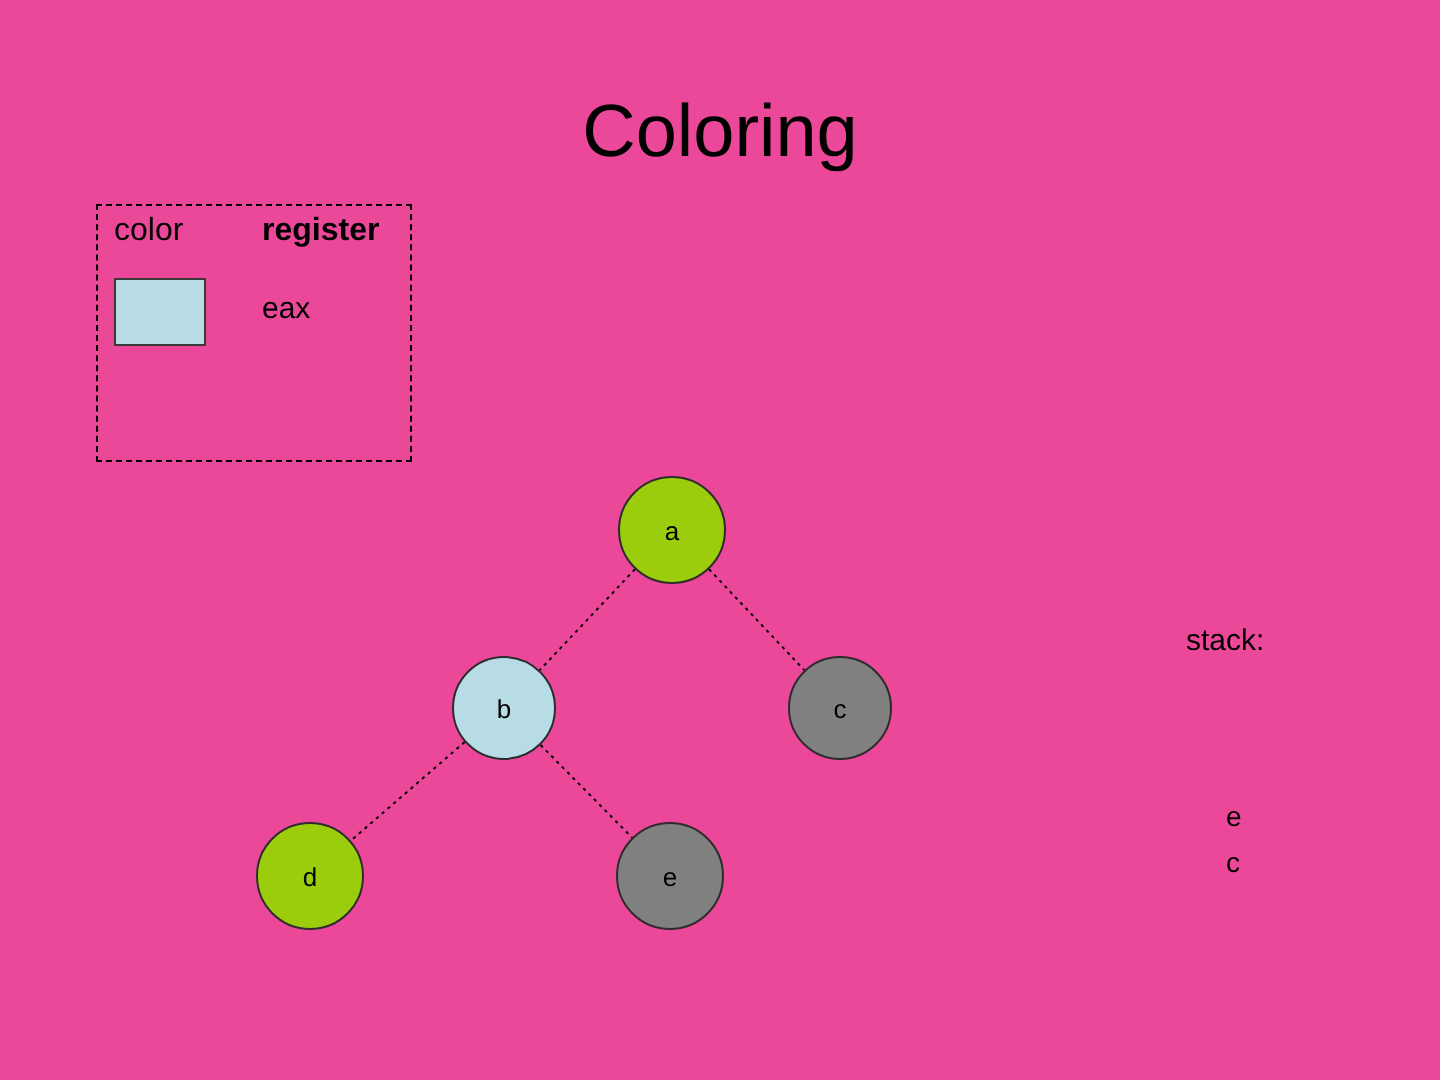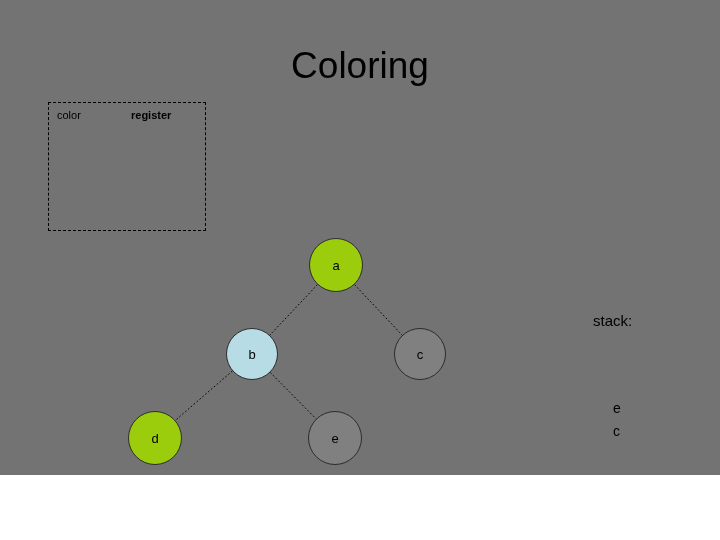--- a/index.html
+++ b/index.html
@@ -7,22 +7,22 @@
     padding: 0;
     background: #ffffff;
   }
   body {
     font-family: "Liberation Sans", sans-serif;
     -webkit-font-smoothing: none;
   }
   #slide {
     position: relative;
     width: 720px;
-    height: 475px;
-    background: #737373;
+    height: 540px;
+    background: #ec4899;
     overflow: hidden;
   }
 
   
   #slide-title {
     position: absolute;
     left: 0;
     top: 44px;
     width: 720px;
     text-align: center;
@@ -39,21 +39,21 @@
     left: 48px;
     top: 102px;
     width: 158px;
     height: 129px;
     border: 1px dashed #000000;
     box-sizing: border-box;
   }
   .legend-head {
     position: absolute;
     top: 3px;
-    font-size: 11px;
+    font-size: 16px;
     line-height: 19px;
     color: #000000;
     white-space: nowrap;
   }
   #legend-head-color  { left: 8px;  }
   #legend-head-register { left: 82px; font-weight: bold; }
 
   .legend-row {
     position: absolute;
     left: 0;
@@ -134,20 +134,24 @@
 <body>
 
 <div id="slide">
 
   <div id="slide-title">Coloring</div>
 
   <div id="legend">
     <div class="legend-head" id="legend-head-color">color</div>
     <div class="legend-head" id="legend-head-register">register</div>
 
+    <div class="legend-row" id="legend-row-eax">
+      <div class="legend-swatch" style="background-color: rgb(184, 220, 229);"></div>
+      <div class="legend-reg">eax</div>
+    </div>
 
   </div>
 
   <div id="graph">
     <svg id="graph-edges" width="720" height="540">
         <line x1="317.46764395429096" y1="284.6354724770012" x2="269.8459724884605" y2="335.0917672443692" stroke="#000000" stroke-width="1" stroke-dasharray="1.6 2.2" stroke-linecap="butt"></line>
         <line x1="354.53235604570904" y1="284.6354724770012" x2="402.1540275115395" y2="335.0917672443692" stroke="#000000" stroke-width="1" stroke-dasharray="1.6 2.2" stroke-linecap="butt"></line>
         <line x1="232.34539977380297" y1="371.02047854639744" x2="175.4105463887431" y2="420.3248876633565" stroke="#000000" stroke-width="1" stroke-dasharray="1.6 2.2" stroke-linecap="butt"></line>
         <line x1="270.27436020621724" y1="372.49453322075" x2="316.02277978585136" y2="418.79413857845196" stroke="#000000" stroke-width="1" stroke-dasharray="1.6 2.2" stroke-linecap="butt"></line>
       </svg>

